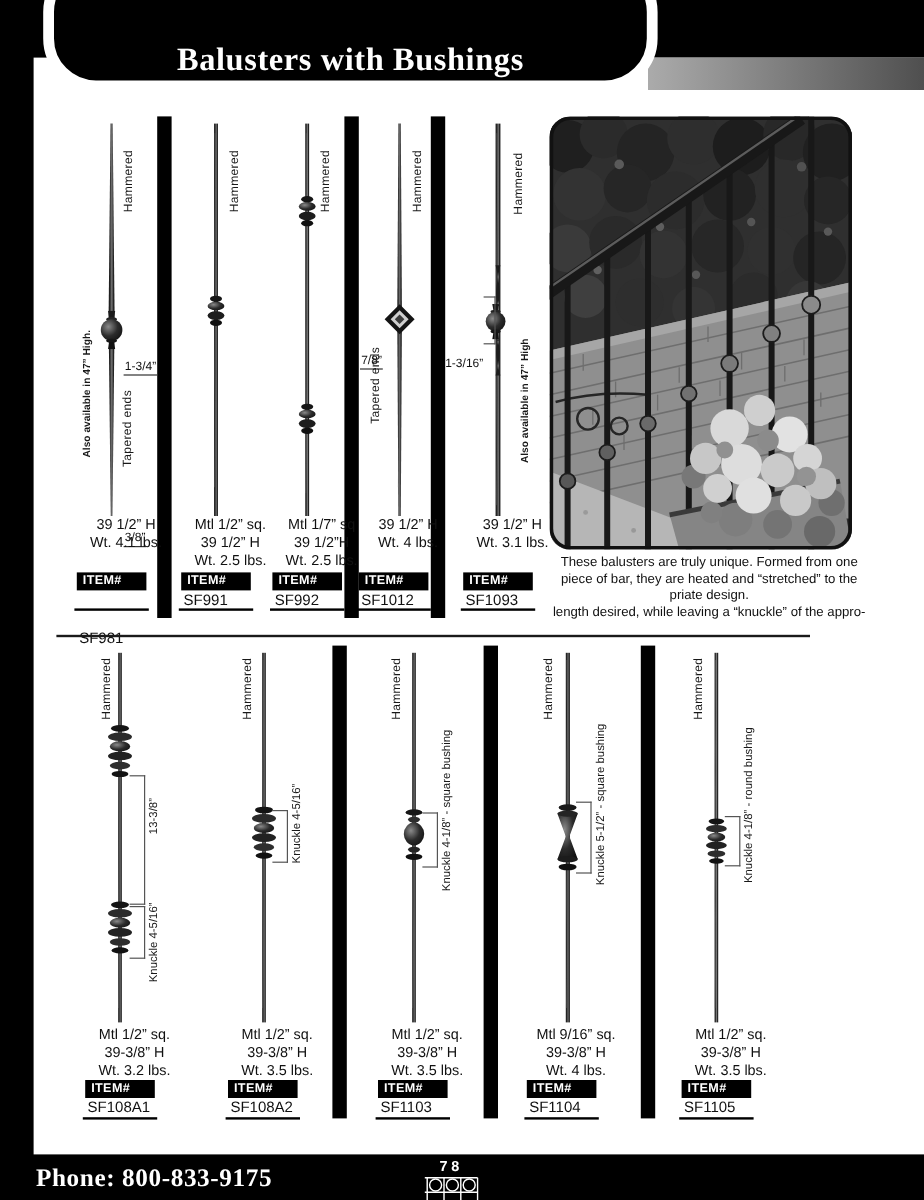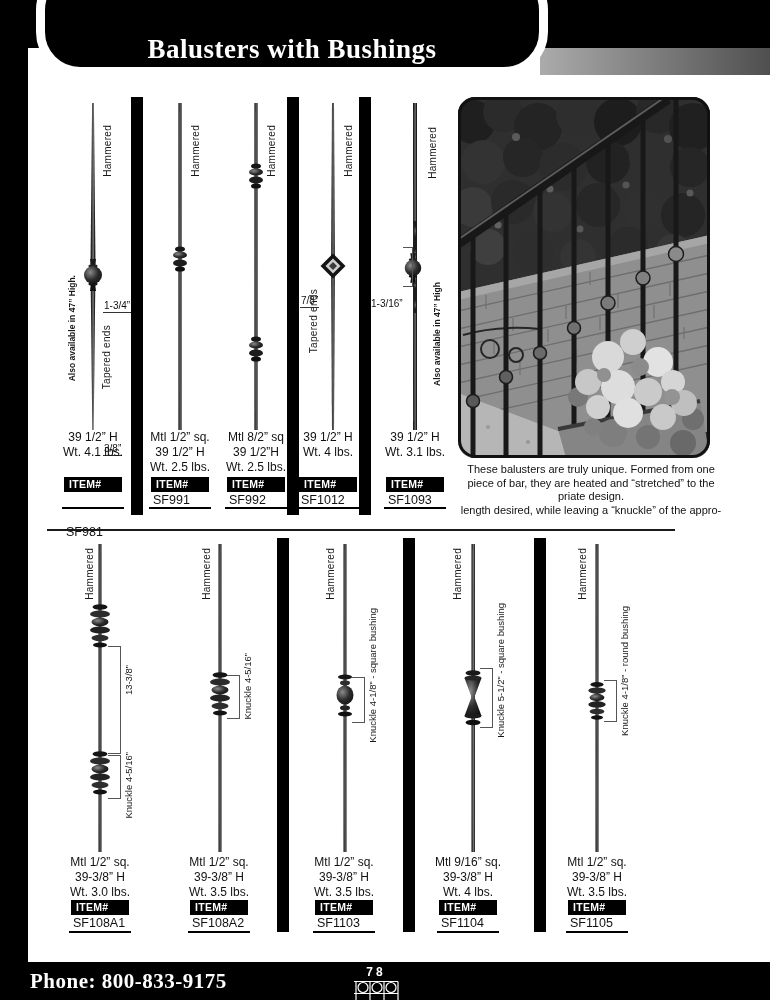--- a/index.html
+++ b/index.html
@@ -20,21 +20,21 @@
   .vtext{position:absolute;writing-mode:vertical-rl;transform:rotate(180deg);
          white-space:nowrap;color:#181818;}
   .hammered{font-size:10px;letter-spacing:.3px;}
   .sidenote{font-size:8.5px;font-weight:bold;}
   .klabel{font-size:9.5px;}
   .dim{position:absolute;font-size:10px;color:#111;border-bottom:1px solid #333;
        padding:0 1px 1px 1px;margin-top:43px;}
   .dim.nline{border-bottom:none;}
   .bracket{position:absolute;border-top:1px solid #555;border-bottom:1px solid #555;
            border-right:1px solid #555;}
-  .specs{position:absolute;left:0;width:100px;text-align:center;font-size:12px;
+  .specs{position:absolute;left:12px;width:100px;text-align:center;font-size:12px;
          line-height:15px;}
   .badge{position:absolute;width:58px;height:15px;background:#000;color:#fff;
          font-size:10.5px;font-weight:bold;line-height:15px;padding-left:5px;
          box-sizing:border-box;letter-spacing:.3px;}
   .sku{position:absolute;font-size:12.5px;}
   .skuline{position:absolute;width:62px;border-bottom:2px solid #000;}
   .colbar{position:absolute;width:12px;background:#000;}
   .rowline{position:absolute;left:47px;top:529px;width:628px;height:2px;background:#1a1a1a;}
   
   .photo{position:absolute;left:458px;top:97px;width:252px;height:361px;}
@@ -161,21 +161,21 @@
 
   <div class="card" style="left:206px;top:97px;">
     <svg class="bal" style="left:36px;top:4px;" width="28" height="330" viewBox="0 0 28 330">
       <rect x="12.4" y="2" width="3.2" height="327" fill="url(#barg)"></rect>
       <path d="M13.2,10 q1.2,50 -0.2,100 q1.3,55 0,110 q1,40 -0.2,90" stroke="#777" stroke-width="0.6" fill="none" opacity="0.5"></path>
       <use href="#sym-knot" x="4" y="60" width="20" height="30"></use>
       <use href="#sym-knot" x="4" y="233" width="20" height="30"></use>
     </svg>
     <div class="vtext hammered" style="left:60px;top:28px;">Hammered</div>
     <div class="specs" style="top:333px;">
-      <div>Mtl 8/2” sq</div>
+      <div>Mtl 1/7” sq</div>
       <div>39 1/2”H</div>
       <div>Wt. 2.5 lbs.</div>
     </div>
     <div class="badge" style="left:21px;top:380px;">ITEM#</div>
     <div class="sku" style="left:23px;top:396px;">SF992</div>
     <div class="skuline" style="left:19px;top:410px;"></div>
   </div>
 
   <div class="card" style="left:278px;top:97px;">
     <svg class="bal" style="left:41px;top:4px;" width="28" height="330" viewBox="0 0 28 330">
@@ -367,21 +367,21 @@
       <use href="#sym-cluster" x="1" y="208" width="26" height="46"></use>
     </svg>
     <div class="vtext hammered" style="left:34px;top:8px;">Hammered</div>
     <div class="bracket" style="left:58px;top:106px;width:12px;height:106px;"></div>
     <div class="vtext klabel" style="left:73px;top:125px;">13-3/8”</div>
     <div class="bracket" style="left:58px;top:215px;width:12px;height:42px;"></div>
     <div class="vtext klabel" style="left:73px;top:212px;">Knuckle 4-5/16”</div>
     <div class="specs" style="top:315px;">
       <div>Mtl 1/2” sq.</div>
       <div>39-3/8” H</div>
-      <div>Wt. 3.0 lbs.</div>
+      <div>Wt. 3.2 lbs.</div>
     </div>
     <div class="badge" style="left:21px;top:360px;">ITEM#</div>
     <div class="sku" style="left:23px;top:376px;">SF108A1</div>
     <div class="skuline" style="left:19px;top:391px;"></div>
   </div>
 
   <div class="card" style="left:169px;top:540px;">
     <svg class="bal" style="left:37px;top:2px;" width="28" height="312" viewBox="0 0 28 312">
       <rect x="12.5" y="2" width="3" height="308" fill="url(#barg)"></rect>
       <path d="M13.2,8 q1.2,45 -0.2,90 q1.3,55 0,110 q1,40 -0.2,90" stroke="#777" stroke-width="0.6" fill="none" opacity="0.5"></path>

